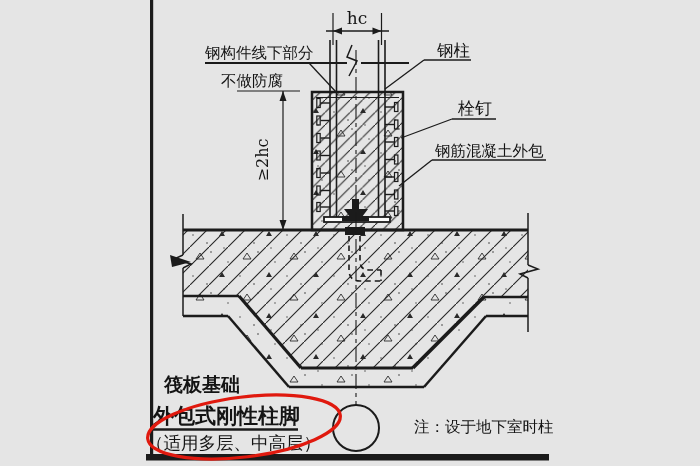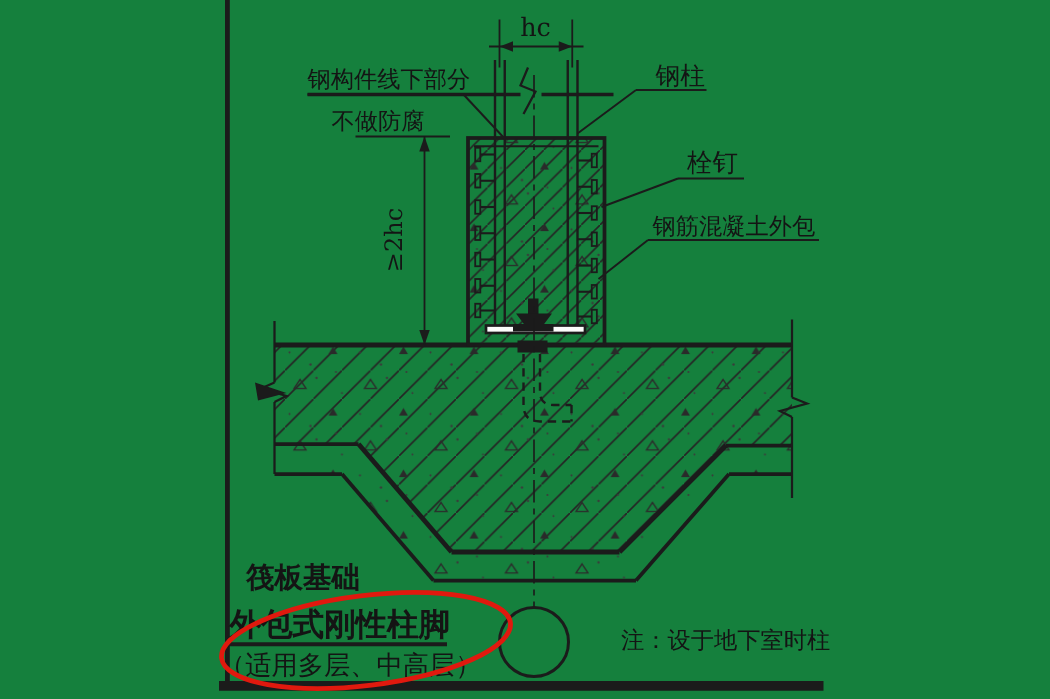--- a/index.html
+++ b/index.html
@@ -1,16 +1,16 @@
 <!DOCTYPE html>
 <html><head>
 <meta charset="utf-8">
 <style>
   html,body{margin:0;padding:0;background:#ffffff;}
-  .canvas{position:relative;width:700px;height:466px;background:#15803d;overflow:hidden;
+  .canvas{position:relative;width:700px;height:466px;background:#e5e5e5;overflow:hidden;
           font-family:"DejaVu Serif","Liberation Serif",serif;}
   svg{position:absolute;left:0;top:0;}
   .ln{stroke:#1b1b1b;fill:none;}
   .w1{stroke-width:1.2;} .w15{stroke-width:1.5;} .w2{stroke-width:2.2;}
   .w3{stroke-width:3.2;} .w25{stroke-width:2.5;}
   .cjk{font-family:"DejaVu Serif","Liberation Serif",serif;fill:#141414;}
   .dim{font-family:"DejaVu Serif","Liberation Serif",serif;fill:#141414;}
   .bold{font-weight:700;}
 </style>
 </head>

